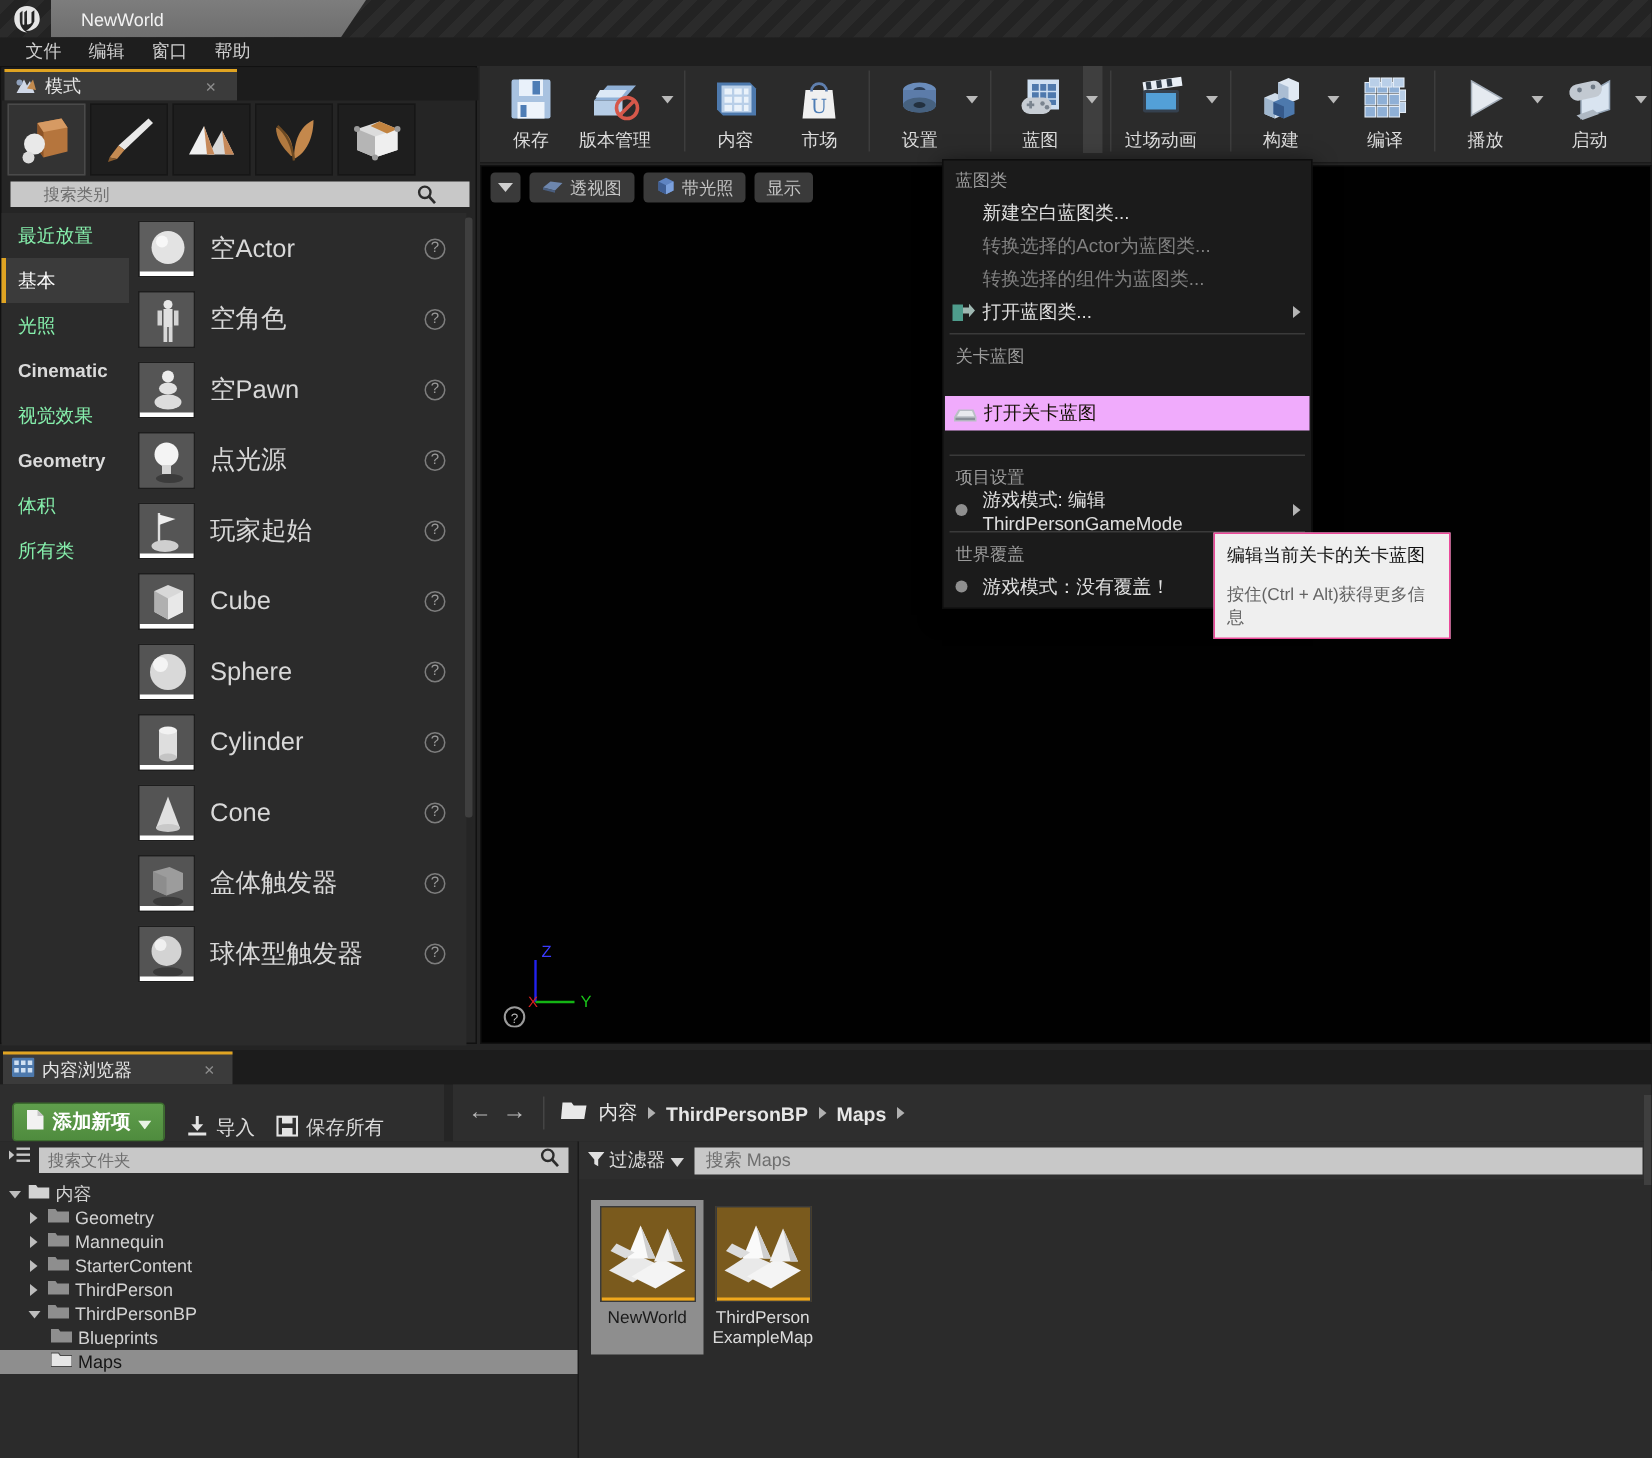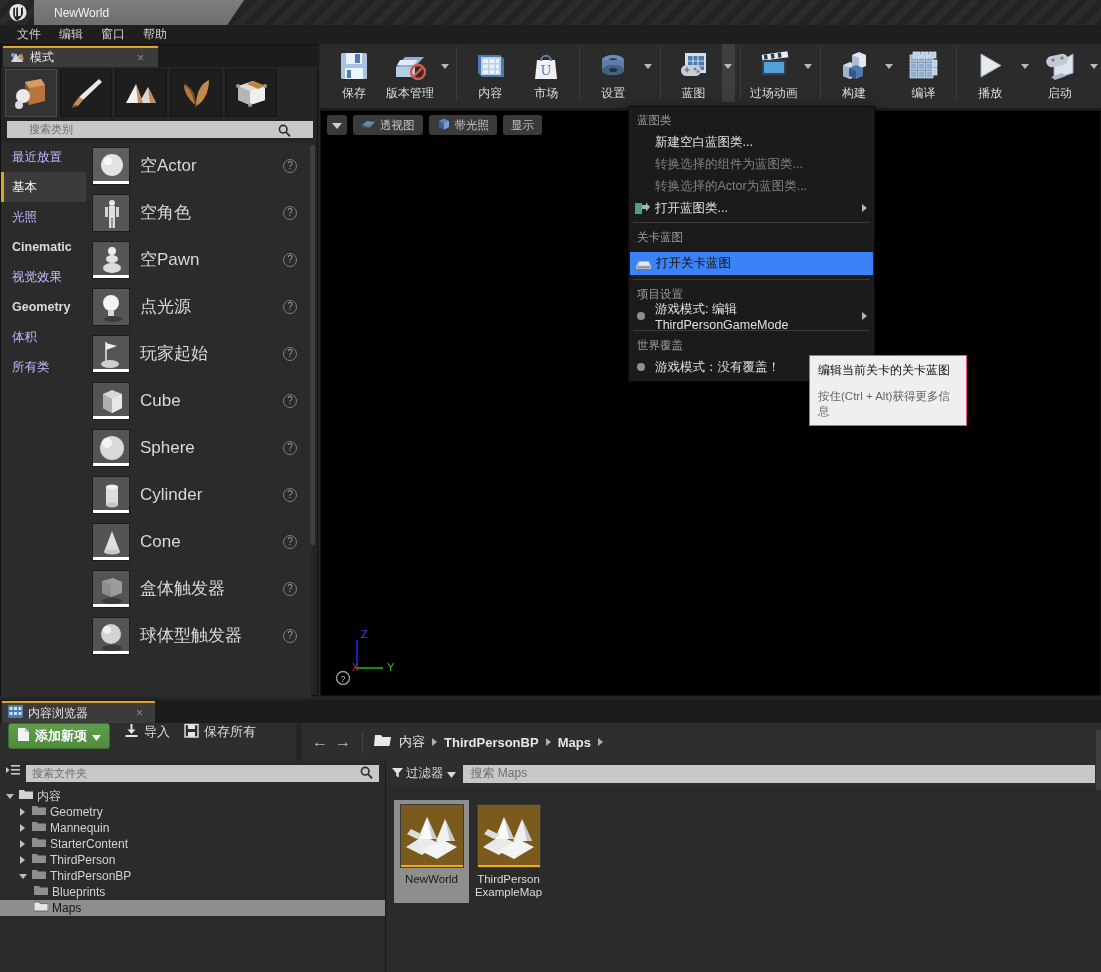--- a/index.html
+++ b/index.html
@@ -79,21 +79,21 @@
   }
   .search-row .ph{ color:#6e6e6e; font-size:11px; flex:1; }
   .search-row .mag{ width:13px;height:13px; }
 
   .cat-list{
     position:absolute; left:0; top:97px; width:85px; height:555px;
     background:#2b2b2b;
   }
   .cat{
     height:30px; display:flex; align-items:center; padding-left:8px;
-    color:#c4b5fd; font-size:12.5px; border-left:3px solid transparent;
+    color:#86efac; font-size:12.5px; border-left:3px solid transparent;
   }
   .cat.sel{ background:#3b3b3b; border-left:3px solid #e0a422; color:#fff; }
   .cat.bold{ font-weight:bold; color:#dadada; }
 
   .asset-list{
     position:absolute; left:85px; top:97px; width:225px; height:555px;
     background:#2b2b2b; overflow:hidden;
   }
   .asset{
     height:47px; display:flex; align-items:center; padding:0 6px;
@@ -166,22 +166,22 @@
   .bp-head{
     color:#9b9b9b; font-size:11.5px; padding:4px 0 3px 8px;
   }
   .bp-row{
     height:22px; display:flex; align-items:center;
     padding-left:26px; padding-right:8px; position:relative;
     color:#e0e0e0; font-size:12.5px;
   }
   .bp-row.dim{ color:#808080; }
   .bp-row.hl{
-    background:#3b82f6; color:#161006; font-weight:normal;
-    margin:4px 1px; height:23px;
+    background:#f0abfc; color:#161006; font-weight:normal;
+    margin:16px 1px; height:23px;
   }
   .bp-row .rowicon{ position:absolute; left:5px; top:4px; width:17px;height:15px; }
   .bp-row .arrow{
     position:absolute;right:7px;top:7px;width:0;height:0;
     border-top:4px solid transparent;border-bottom:4px solid transparent;
     border-left:5px solid #b4b4b4;
   }
   .bp-row .bullet{
     position:absolute;left:8px;top:7px;width:8px;height:8px;border-radius:50%;
     background:#8f8f8f;
@@ -210,21 +210,21 @@
     background:#3b3b3b; border-top:2px solid #e0a422;
     display:flex; align-items:center; padding:0 6px;
     color:#e4e4e4; font-size:12px;
   }
   .cb-tab .tabclose{ position:absolute; right:12px; top:3px; color:#8c8c8c; font-size:12px; }
   .cb-toolrow{
     position:absolute; left:0; top:23px; width:1101px; height:38px;
     display:flex; align-items:center;
   }
   .cb-left-tools{
-    width:296px; height:38px; background:#2e2e2e; display:flex; align-items:flex-start;
+    width:296px; height:38px; background:#2e2e2e; display:flex; align-items:flex-end;
     padding-left:8px; gap:14px;
   }
   .add-new{
     height:26px; background:linear-gradient(#5f9e4c,#4f8c3e); border:1px solid #3c6d2e;
     border-radius:3px; display:flex; align-items:center; padding:0 8px; gap:5px;
     color:#fff; font-size:13px; font-weight:bold;
   }
   .tool-btn{ display:flex;align-items:center;gap:5px;color:#dcdcdc;font-size:13px; }
   .cb-path{
     flex:1; height:38px; background:#2e2e2e; margin-left:6px;
@@ -790,24 +790,24 @@
     </div>
   </div>
 
   <div class="bp-menu">
 
     <div class="bp-head">蓝图类</div>
     <div class="bp-row">
       <span>新建空白蓝图类...</span>
     </div>
     <div class="bp-row dim">
+      <span>转换选择的Actor为蓝图类...</span>
+    </div>
+    <div class="bp-row dim">
       <span>转换选择的组件为蓝图类...</span>
-    </div>
-    <div class="bp-row dim">
-      <span>转换选择的Actor为蓝图类...</span>
     </div>
     <div class="bp-row">
       <span class="rowicon">
         <svg width="17" height="15" viewBox="0 0 17 15">
             <path d="M1 2 L8 2 L8 13 L1 13 Z" fill="#4e9c8c"></path>
             <path d="M8 4 L12 4 L12 1.5 L16 6 L12 10.5 L12 8 L8 8 Z" fill="#9fb8b2"></path>
           </svg>
       </span>
       <span>打开蓝图类...</span>
       <span class="arrow"></span>

